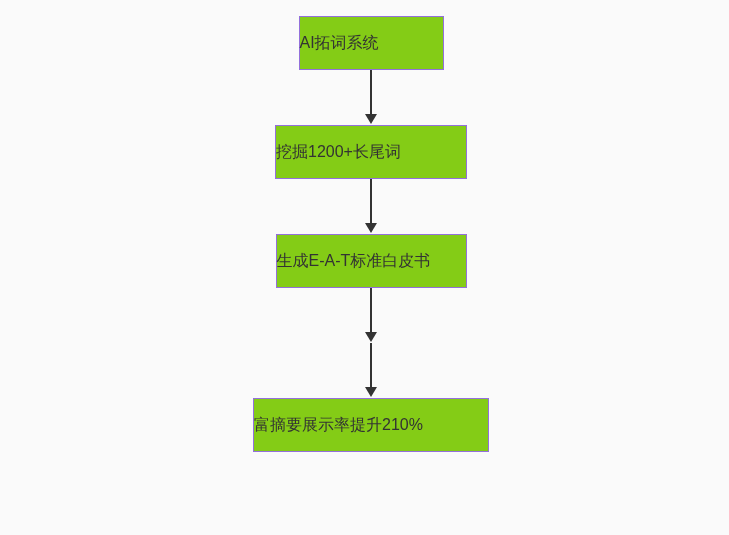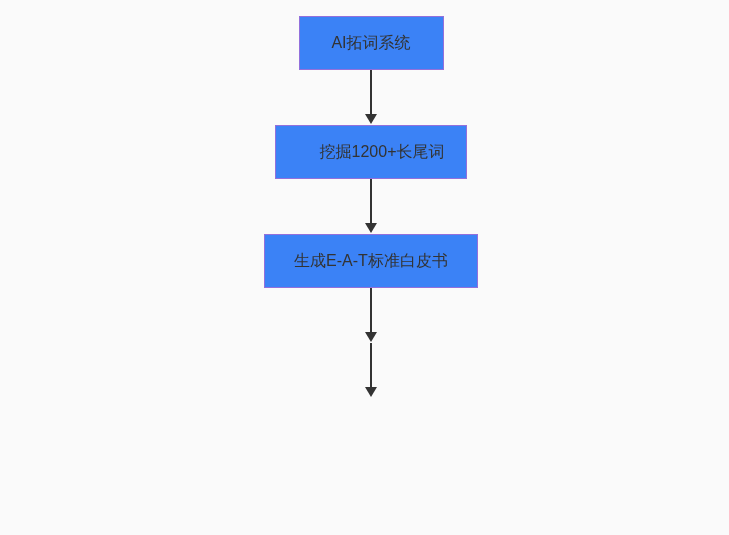--- a/index.html
+++ b/index.html
@@ -22,25 +22,24 @@
     left: 371px;
     top: 16px;
     transform: translateX(-50%);
     display: flex;
     flex-direction: column;
     align-items: center;
   }
   .flow-node {
     box-sizing: border-box;
     height: 54px;
-    background: #3b82f6;
+    background: #84cc16;
     border: 1px solid #9370DB;
     display: flex;
     align-items: center;
-    justify-content: center;
     flex: none;
   }
   .flow-node .node-label {
     color: #333333;
     font-size: 16px;
     line-height: 1.2;
     white-space: nowrap;
   }
   .flow-arrow {
     height: 55px;
@@ -59,22 +58,22 @@
   .arrow-head {
     width: 0;
     height: 0;
     border-left: 6px solid transparent;
     border-right: 6px solid transparent;
     border-top: 10px solid #333333;
     flex: none;
   }
   
   .w-node1 { width: 145px; }
-  .w-node2 { width: 192px; padding-left: 22px; }
-  .w-node3 { width: 214px; }
+  .w-node2 { width: 192px; }
+  .w-node3 { width: 191px; }
   .w-node4 { width: 213px; }
   .w-node5 { width: 236px; }
 </style>
 </head>
 <body>
 
 <div class="screen">
   <div class="flow-stack">
 
     <div class="flow-node w-node1">
@@ -103,15 +102,18 @@
       <div class="arrow-line"></div>
       <div class="arrow-head"></div>
     </div>
 
 
     <div class="flow-arrow">
       <div class="arrow-line"></div>
       <div class="arrow-head"></div>
     </div>
 
+    <div class="flow-node w-node5">
+      <span class="node-label">富摘要展示率提升210%</span>
+    </div>
 
   </div>
 </div>
 
 </body></html>

